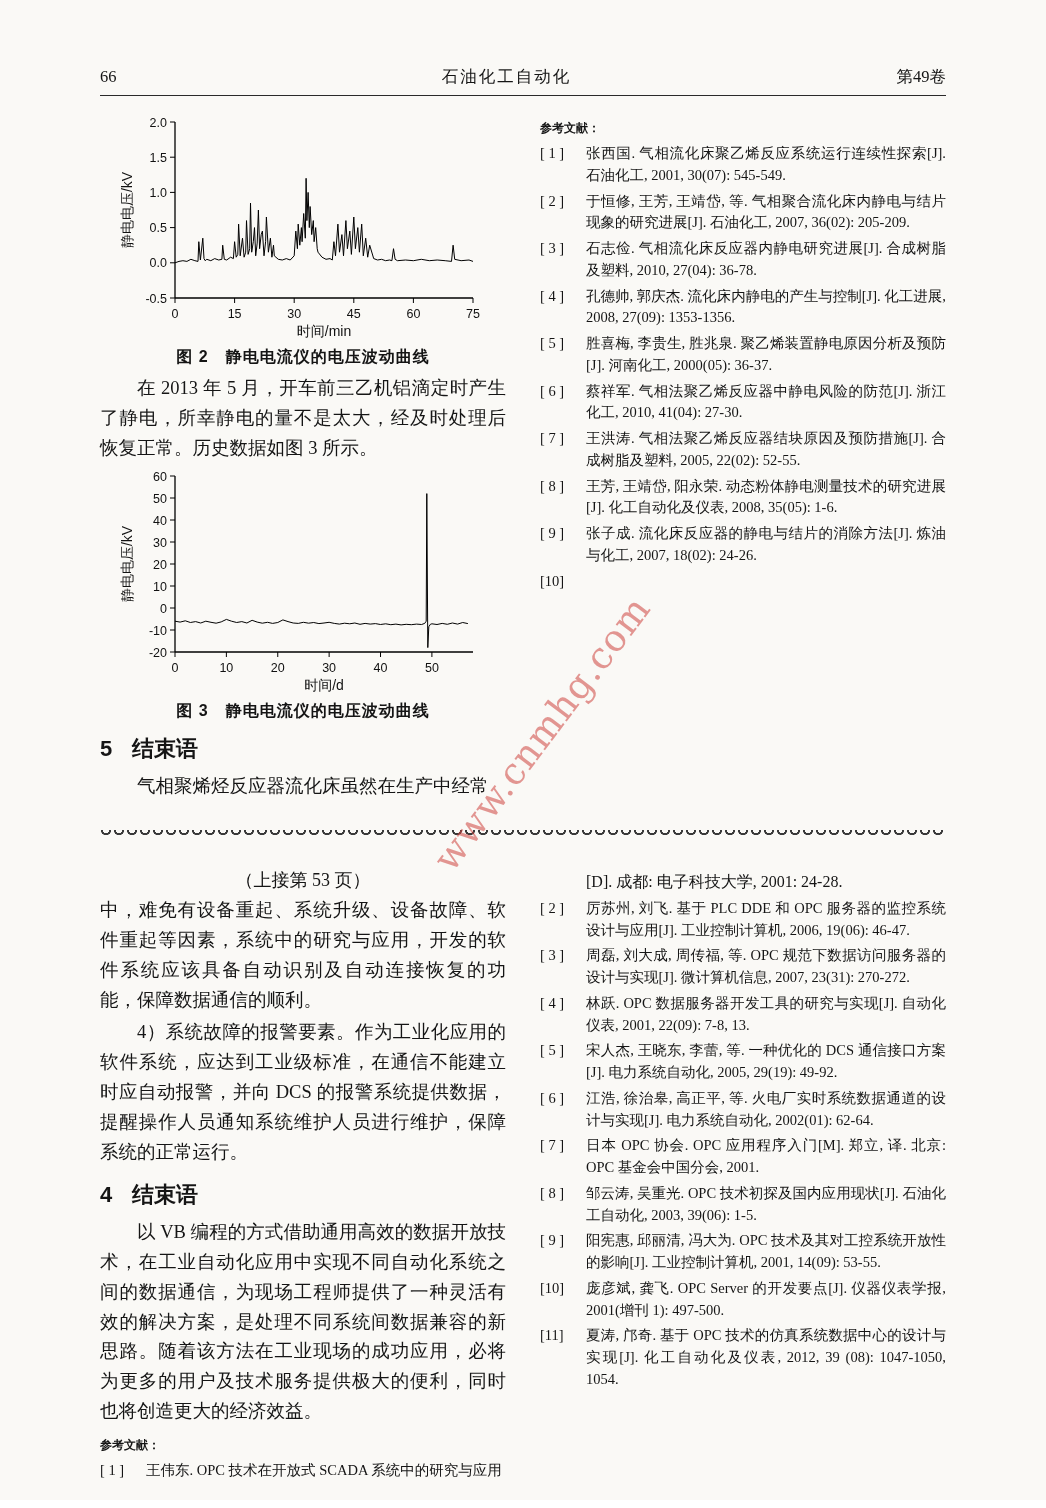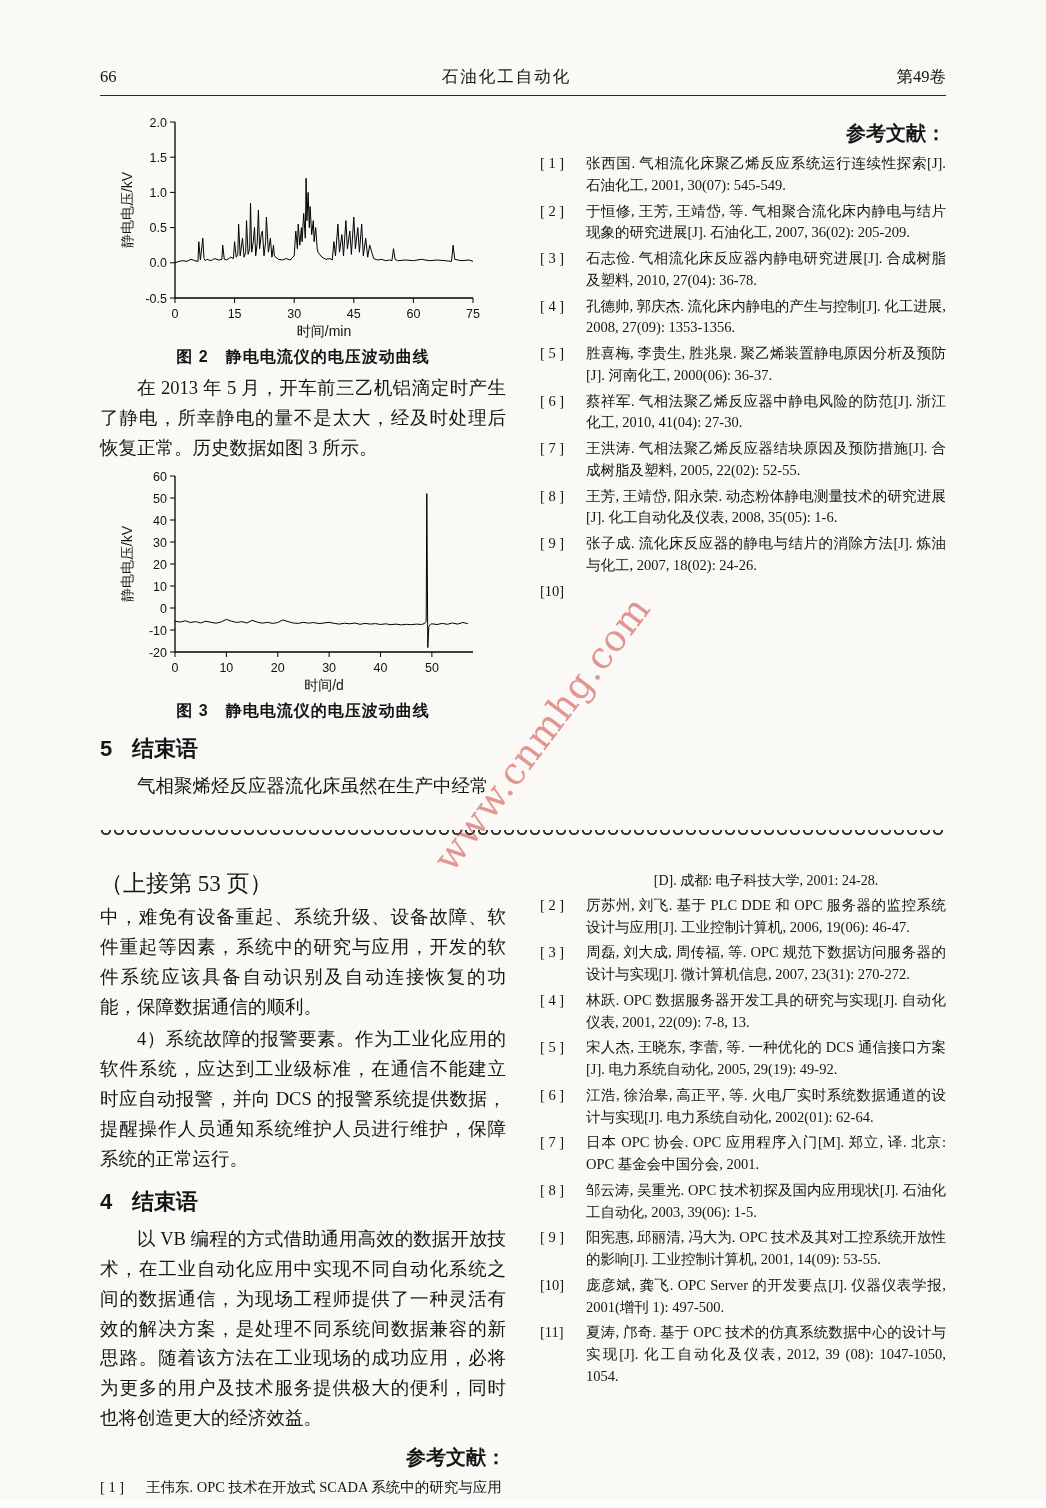--- a/index.html
+++ b/index.html
@@ -18,44 +18,44 @@
     font-size:16.5px;
   }
   .hdr .jtitle{letter-spacing:2px;}
   .hdr-rule{margin:7px 100px 0 100px;border-top:1.6px solid #2a2a2a;}
   
   .columns{display:flex;gap:34px;padding:14px 100px 0 100px;}
   .col{flex:1 1 0;min-width:0;}
   
   .body{font-size:18.5px;line-height:1.62;text-align:justify;margin:0 0 2px 0;}
   .indent{text-indent:2em;}
-  .cont{font-size:23px;margin:0 0 4px 0;}
+  .cont{font-size:18px;margin:0 0 4px 0;text-align:center;}
   
   figure{margin:2px 0 6px 0;text-align:center;}
   figure svg{display:block;margin:0 auto;font-family:"Liberation Sans","DejaVu Sans",sans-serif;}
   figcaption{
     font-family:"Liberation Sans","DejaVu Sans",sans-serif;
     font-weight:bold;font-size:16px;margin-top:3px;letter-spacing:1px;
   }
   
   .sec{
     font-family:"Liberation Sans","DejaVu Sans",sans-serif;
     font-weight:bold;font-size:22px;margin:12px 0 8px 0;
   }
   .sec .num{margin-right:0.9em;}
   .refhead{
     font-family:Liberation Mono, monospace;
-    font-weight:bold;font-size:20px;margin:10px 0 6px 0;text-align:right;
+    font-weight:bold;font-size:12px;margin:10px 0 6px 0;
   }
   
   .refs{list-style:none;margin:0;padding:0;font-size:14.5px;line-height:1.5;}
   .refs li{display:flex;margin-bottom:4px;}
   .refs .lab{flex:0 0 46px;}
   .refs .txt{flex:1 1 auto;text-align:justify;}
-  .refcont{font-size:14px;line-height:1.5;margin:2px 0 4px 46px;text-align:center;}
+  .refcont{font-size:16px;line-height:1.5;margin:2px 0 4px 46px;}
   
   .divider{
     height:10px;margin:26px 100px 14px 100px;
     background-image:radial-gradient(circle at 6px 0px,
       rgba(0,0,0,0) 3.4px,#3a3a3a 3.4px,#3a3a3a 5px,rgba(0,0,0,0) 5.3px);
     background-size:13px 10px;background-repeat:repeat-x;
   }
   
   .watermark{
     position:absolute;left:352px;top:712px;width:380px;
@@ -176,21 +176,21 @@
           <li>
             <span class="lab">[ 3 ]</span>
             <span class="txt">石志俭. 气相流化床反应器内静电研究进展[J]. 合成树脂及塑料, 2010, 27(04): 36-78.</span>
           </li>
           <li>
             <span class="lab">[ 4 ]</span>
             <span class="txt">孔德帅, 郭庆杰. 流化床内静电的产生与控制[J]. 化工进展, 2008, 27(09): 1353-1356.</span>
           </li>
           <li>
             <span class="lab">[ 5 ]</span>
-            <span class="txt">胜喜梅, 李贵生, 胜兆泉. 聚乙烯装置静电原因分析及预防[J]. 河南化工, 2000(06): 36-37.</span>
+            <span class="txt">胜喜梅, 李贵生, 胜兆泉. 聚乙烯装置静电原因分析及预防[J]. 河南化工, 2000(05): 36-37.</span>
           </li>
           <li>
             <span class="lab">[ 6 ]</span>
             <span class="txt">蔡祥军. 气相法聚乙烯反应器中静电风险的防范[J]. 浙江化工, 2010, 41(04): 27-30.</span>
           </li>
           <li>
             <span class="lab">[ 7 ]</span>
             <span class="txt">王洪涛. 气相法聚乙烯反应器结块原因及预防措施[J]. 合成树脂及塑料, 2005, 22(02): 52-55.</span>
           </li>
           <li>

